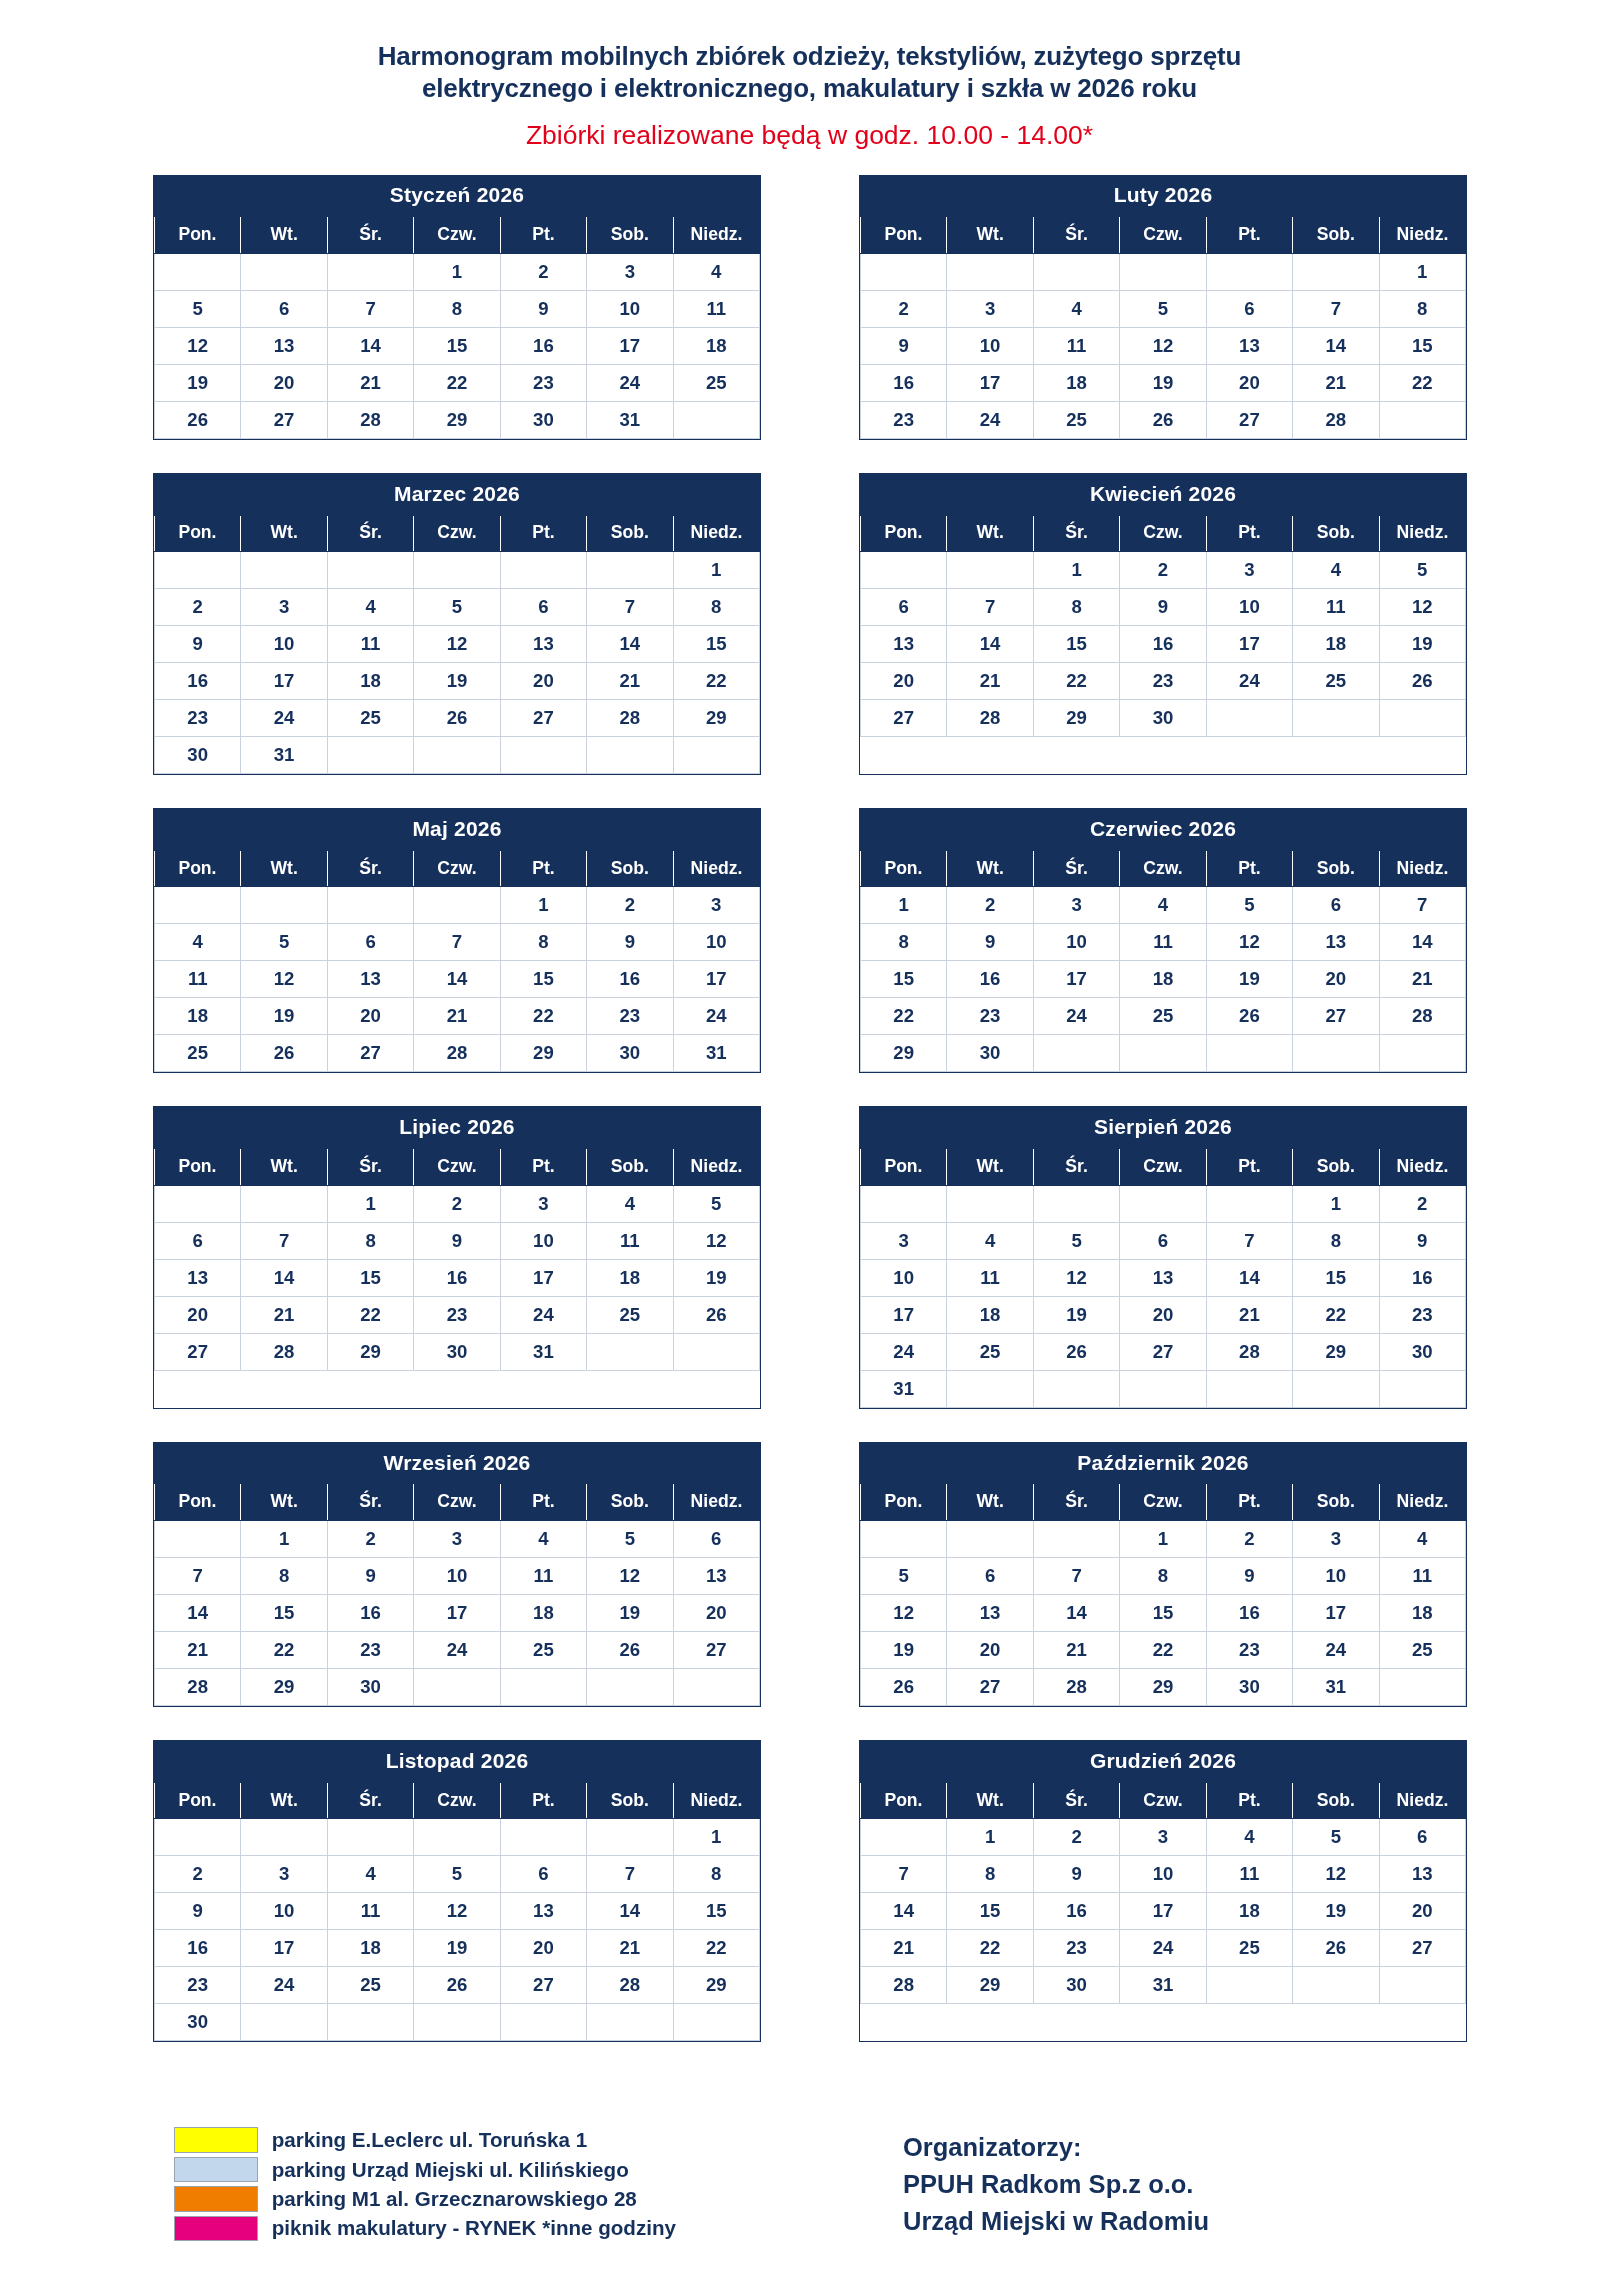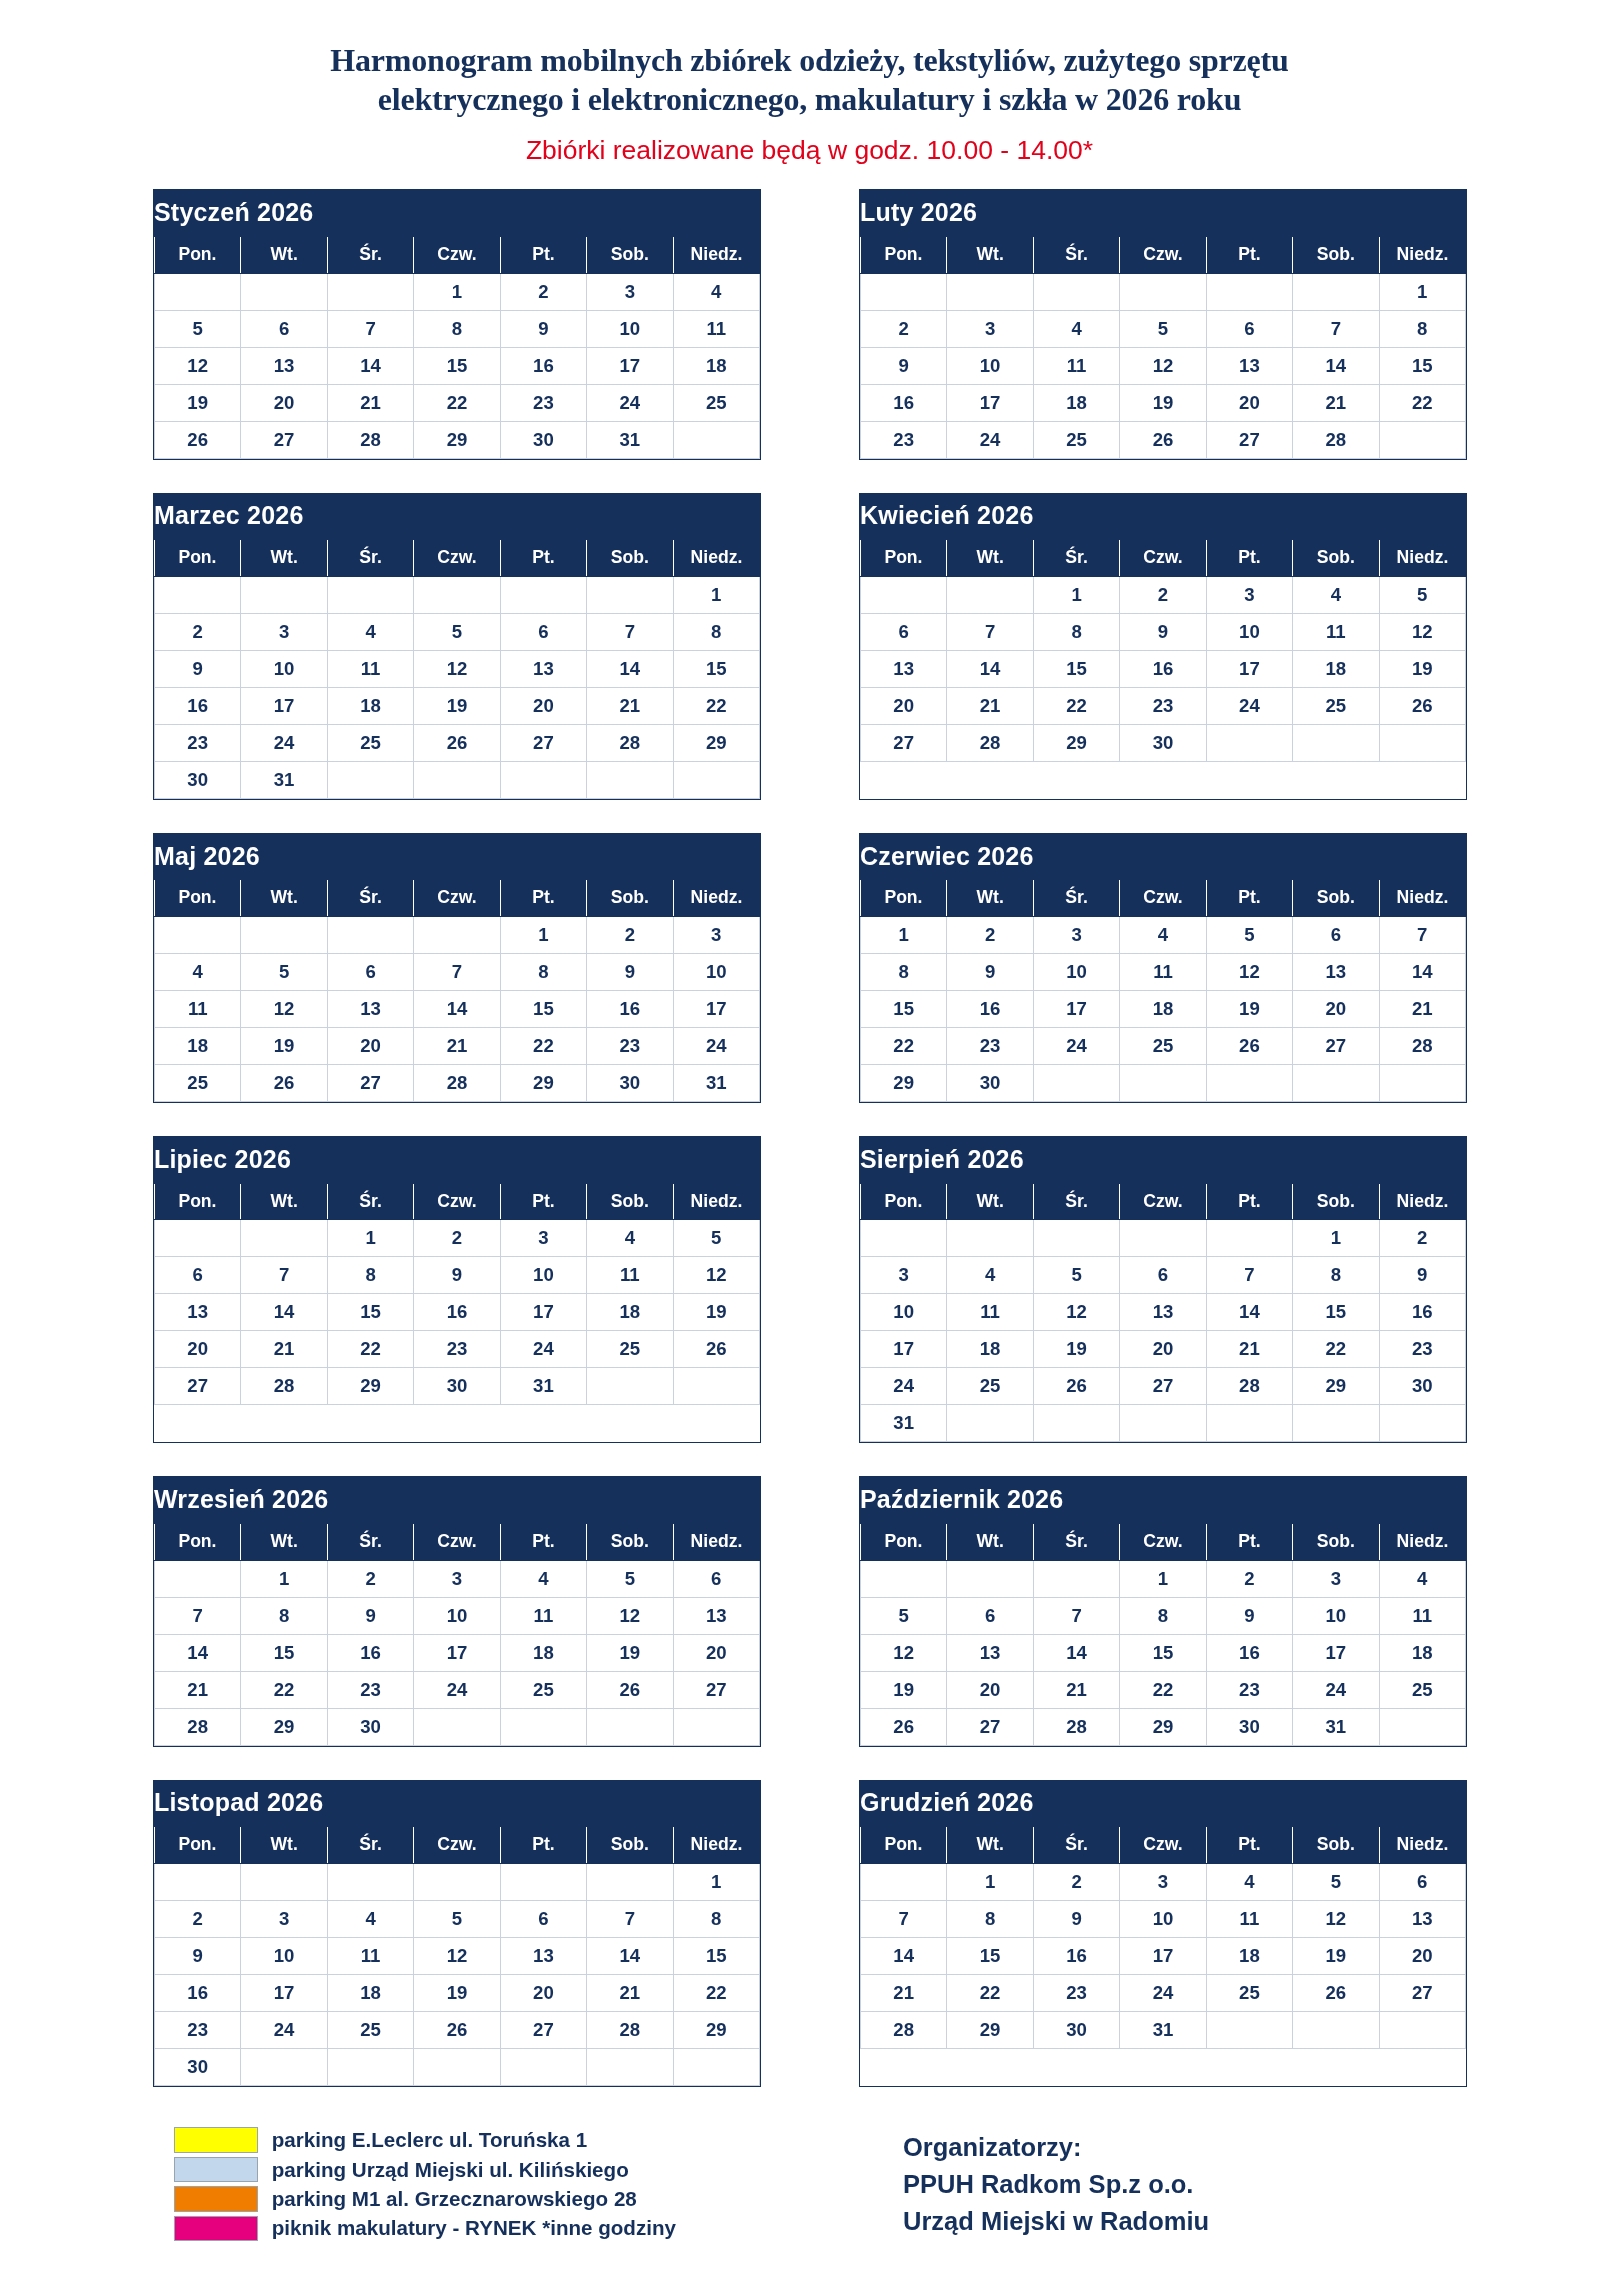--- a/index.html
+++ b/index.html
@@ -12,26 +12,25 @@
   #page {
     position: relative;
     width: 1619px; height: 2290px;
     padding: 0;
   }
   .title-block {
     text-align: center;
     padding-top: 41px;
   }
   .title-line {
-    font-size: 32px;
+    font-size: 26px;
     font-weight: bold;
     color: #16305c;
     line-height: 1.22;
     letter-spacing: -0.2px;
-    font-family: Liberation Serif, serif;
   }
   .subtitle {
     font-size: 26.5px;
     font-weight: normal;
     color: #e2001a;
     margin-top: 15.7px;
   }
   .cal-grid {
     margin: 0 auto;
     width: 1313px;
@@ -44,23 +43,23 @@
   .cal {
     width: 608px;
     margin-bottom: 33px;
     border: 1px solid #16305c;
     border-top: none;
     background: #fff;
   }
   .cal-title {
     background: #16305c;
     color: #ffffff;
-    font-size: 25px;
+    font-size: 21px;
     font-weight: bold;
-    text-align: left;
+    text-align: center;
     padding: 8.8px 0 9.8px 0;
     letter-spacing: 0.2px;
   }
   table.cal-table {
     width: 100%;
     border-collapse: collapse;
     table-layout: fixed;
   }
   table.cal-table th {
     background: #16305c;

